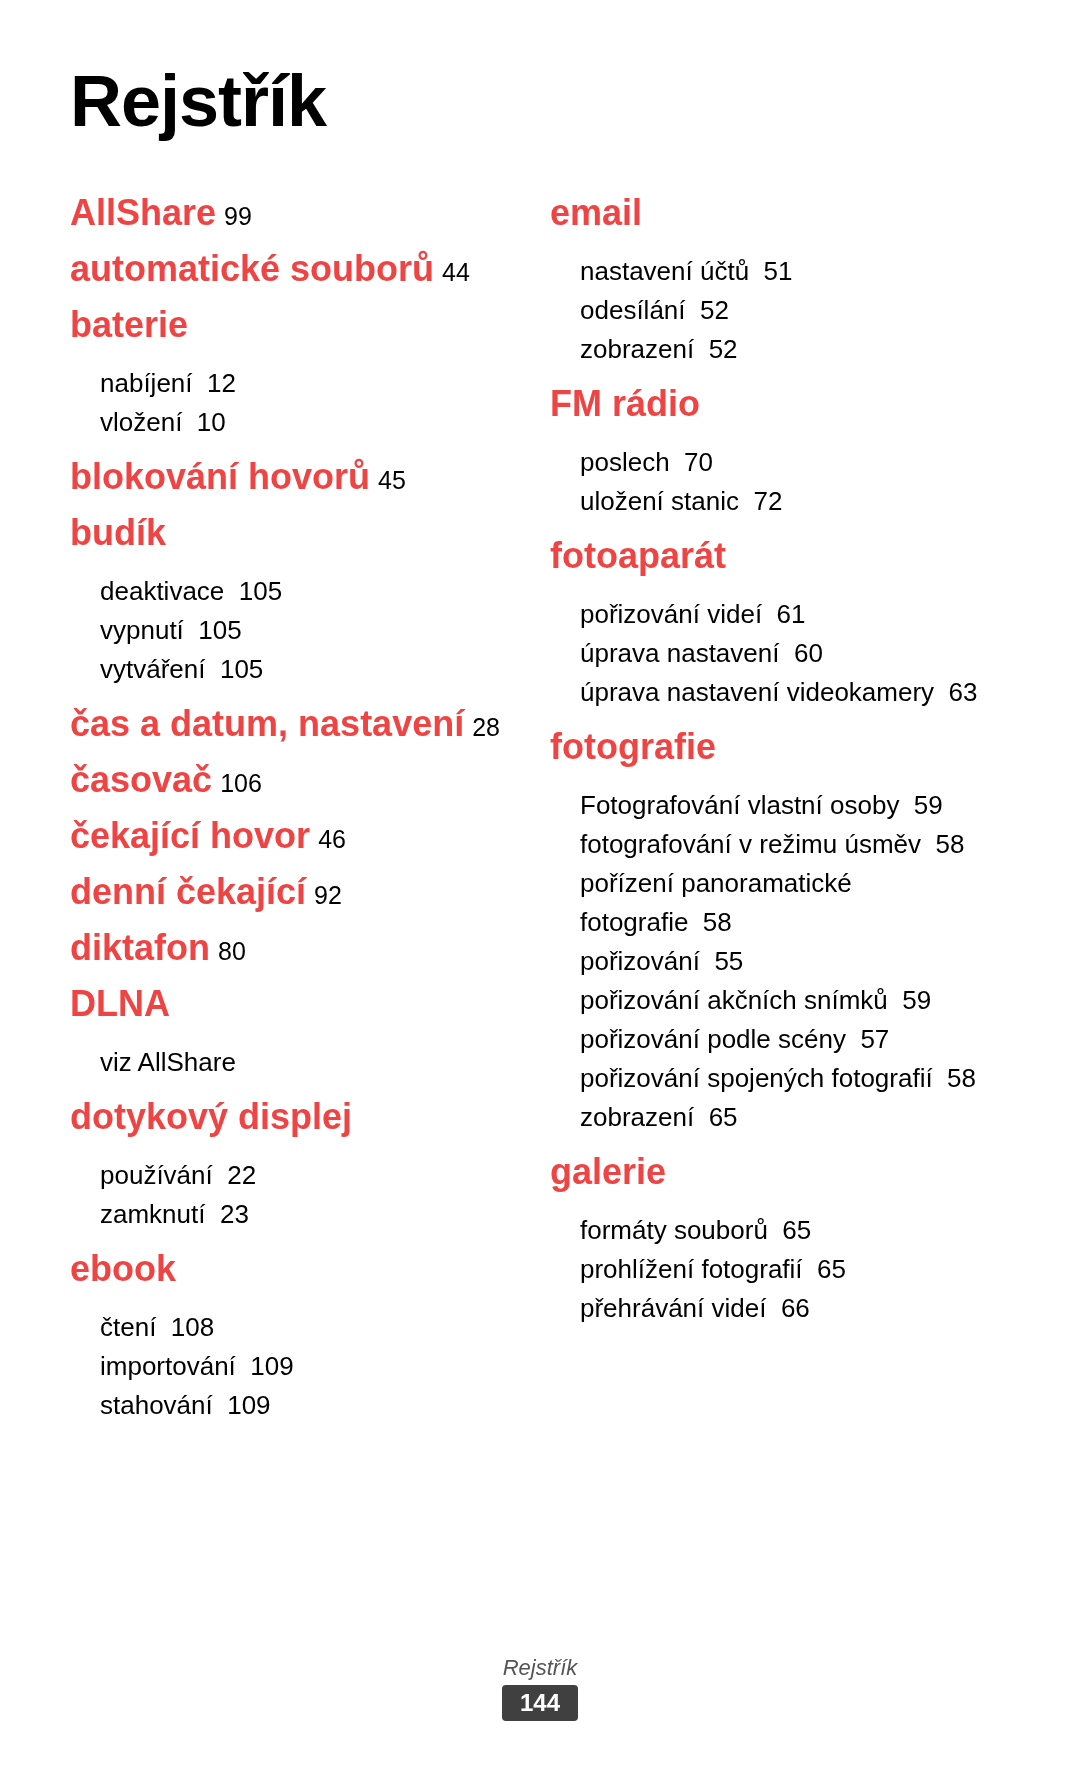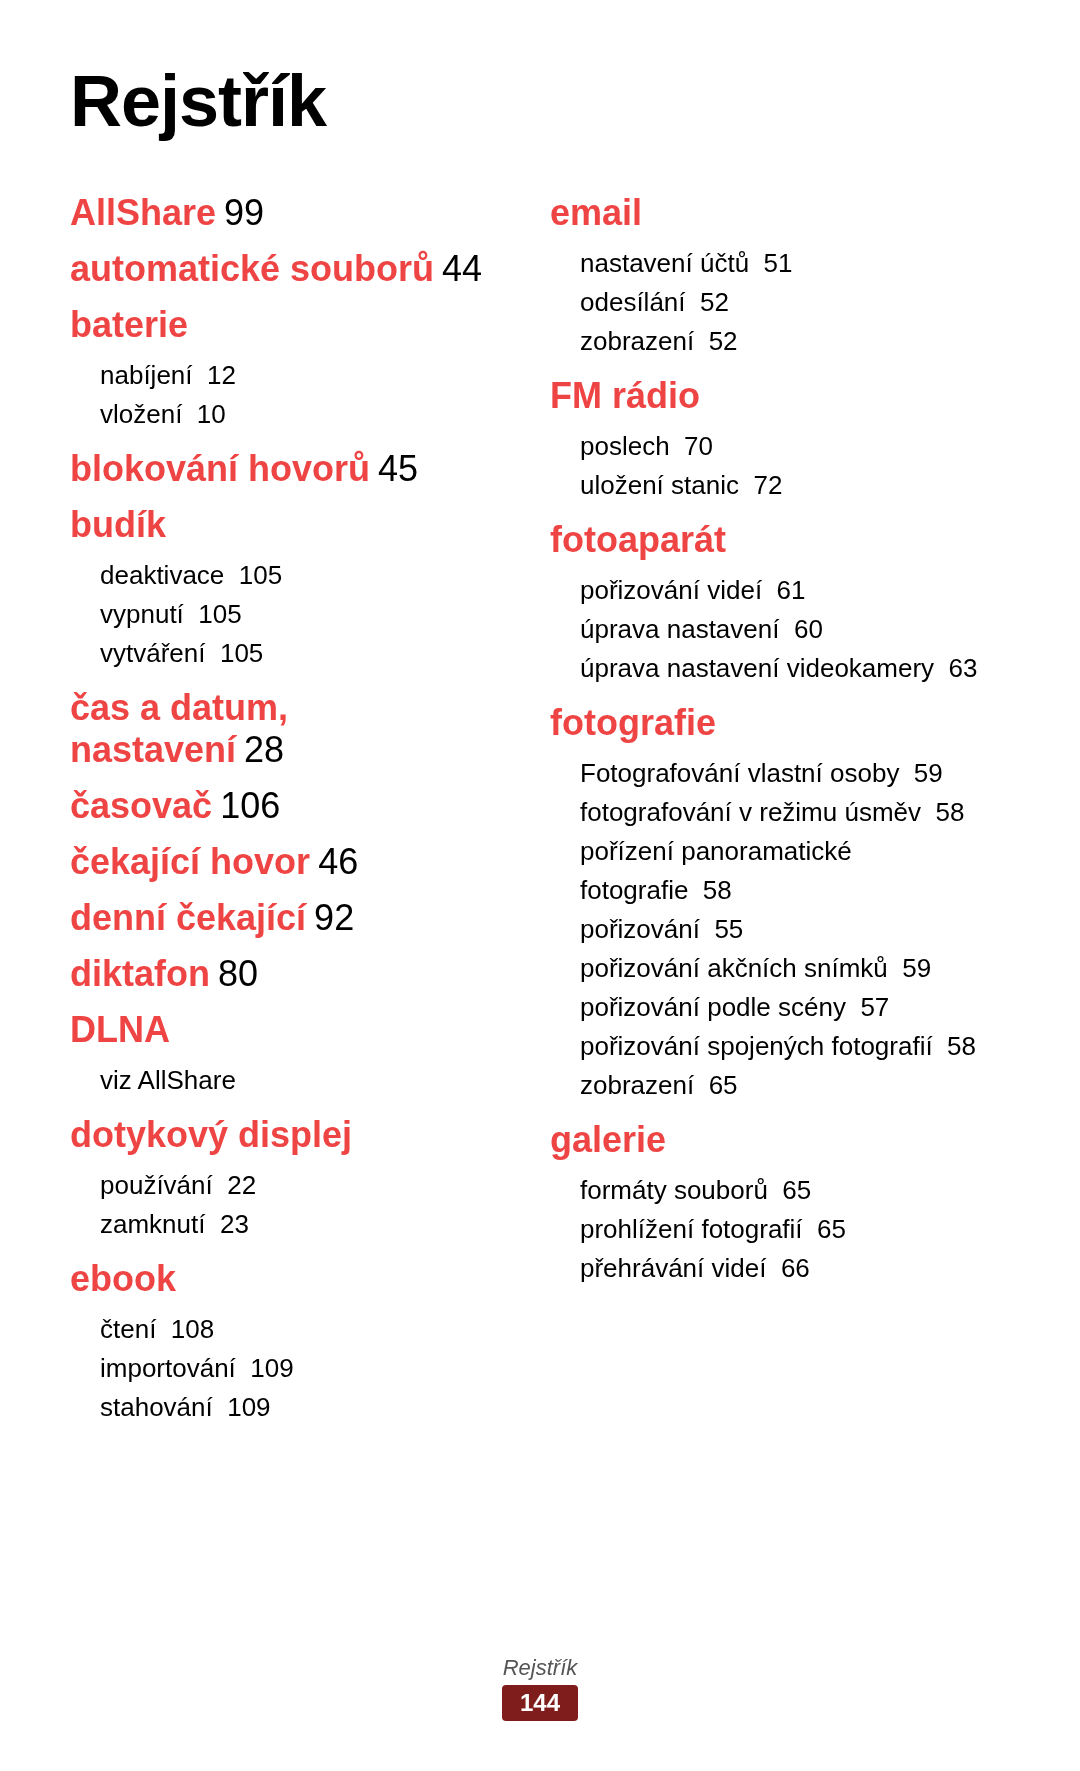--- a/index.html
+++ b/index.html
@@ -34,27 +34,27 @@
       margin-bottom: 6px;
     }
     .entry-header {
       color: #ef4444;
       font-size: 36px;
       font-weight: 700;
       display: inline;
     }
     .entry-page {
       color: #000;
-      font-size: 36px;
+      font-size: 25px;
       font-weight: 400;
       margin-left: 8px;
     }
     .sub-entries {
       margin-left: 30px;
-      margin-top: 10px;
+      margin-top: 18px;
     }
     .sub-entry {
       font-size: 26px;
       color: #000;
       line-height: 1.5;
     }
     .section {
       margin-bottom: 14px;
     }
     .footer {
@@ -66,21 +66,21 @@
     }
     .footer-label {
       font-size: 22px;
       font-style: italic;
       color: #555;
       display: block;
       margin-bottom: 4px;
     }
     .footer-page {
       display: inline-block;
-      background: #7f1d1d;
+      background: #404040;
       color: #fff;
       font-size: 24px;
       font-weight: bold;
       padding: 4px 18px;
       border-radius: 4px;
     }
   </style>
 </head>
 <body>
 

